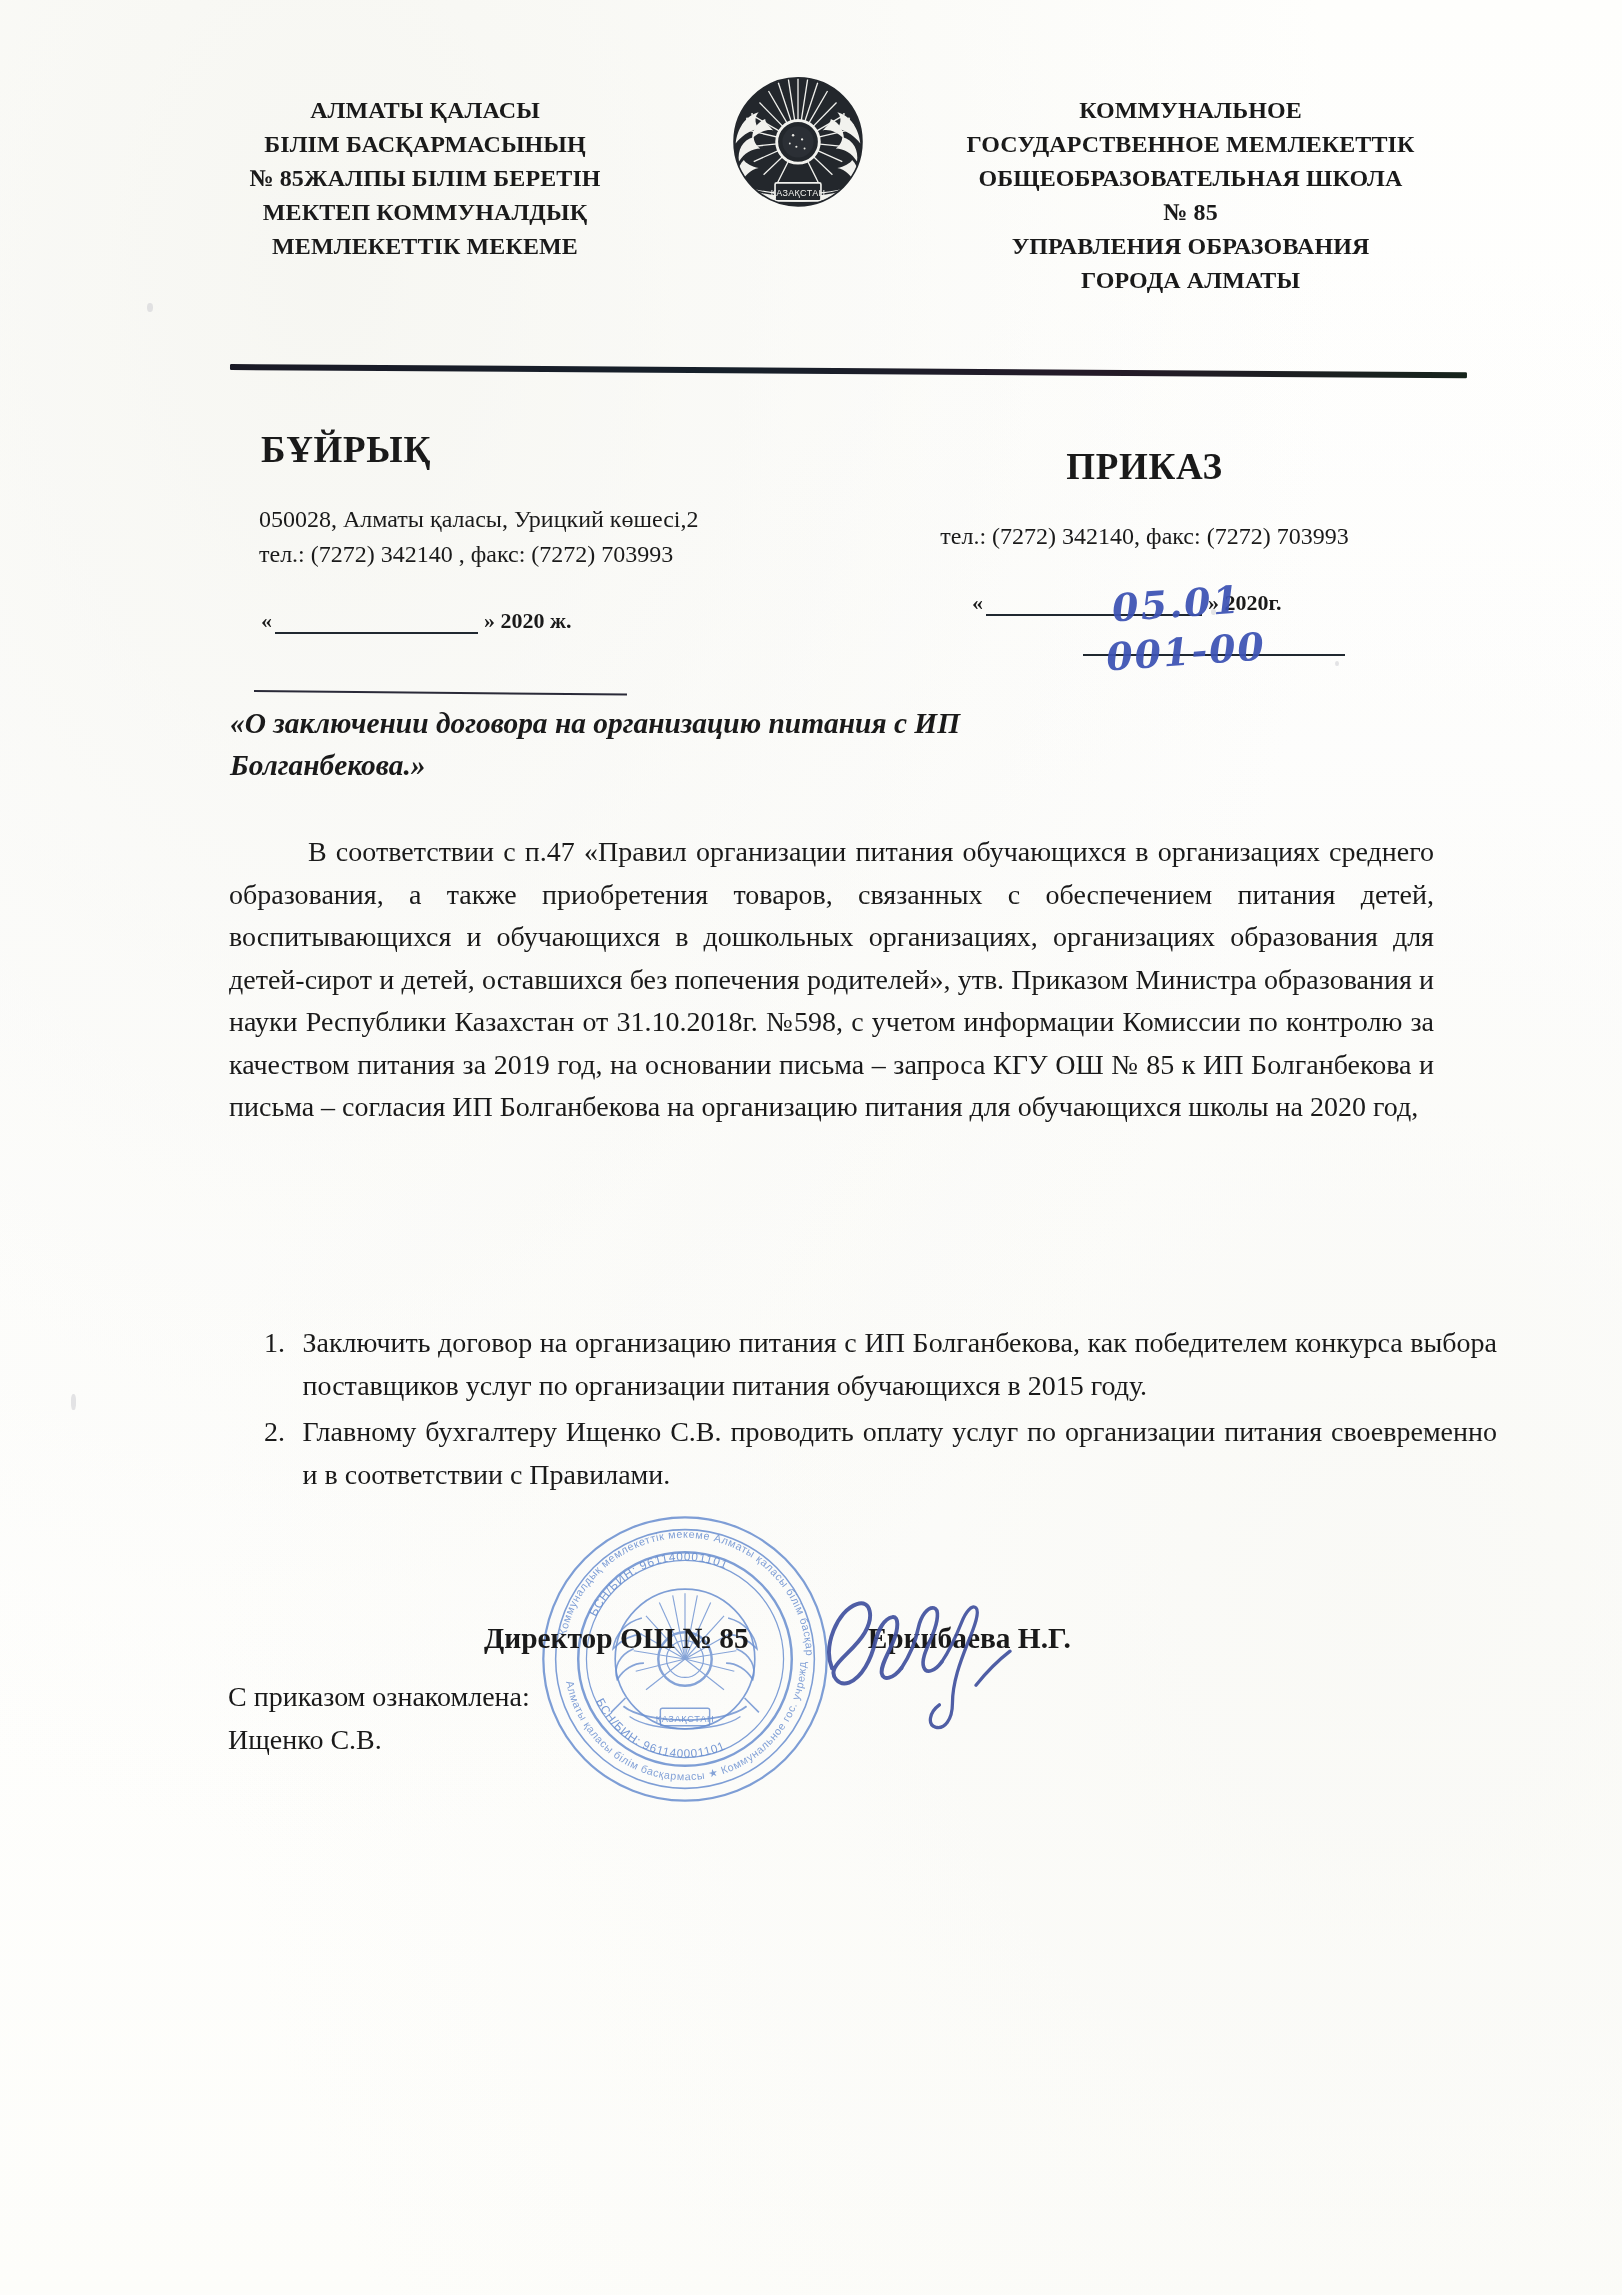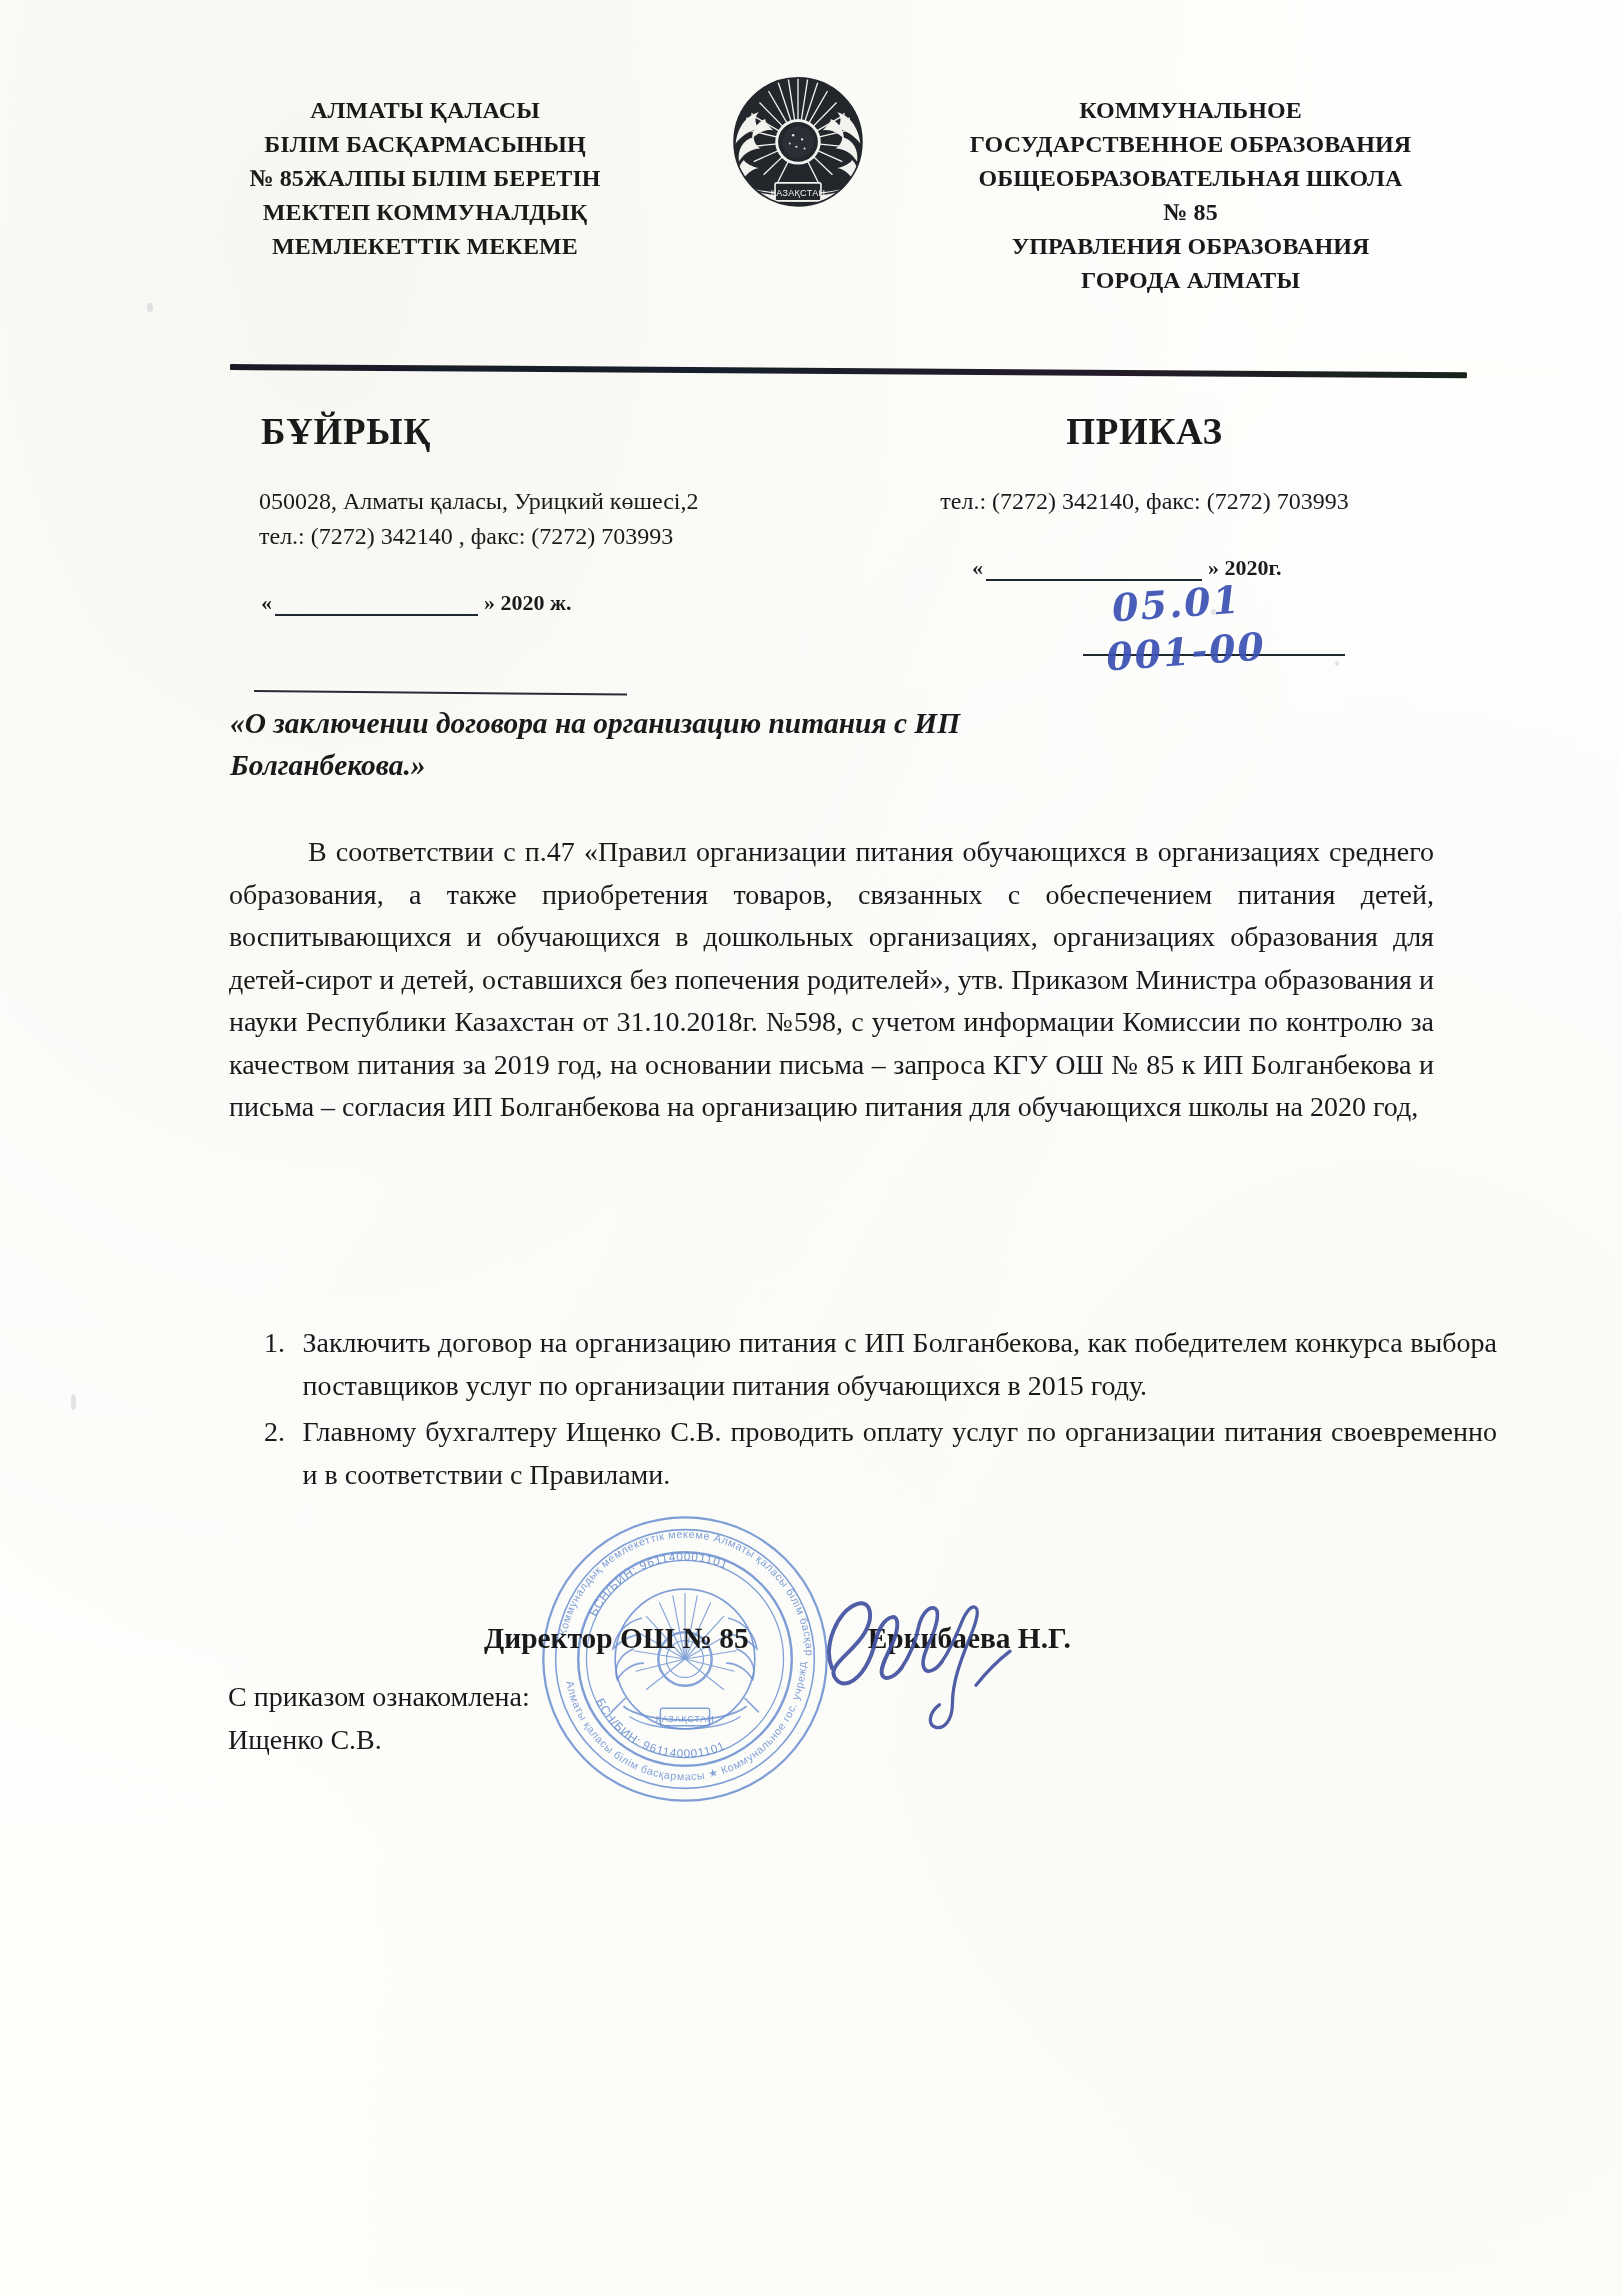--- a/index.html
+++ b/index.html
@@ -65,25 +65,26 @@
     height: 5.9px;
     background: linear-gradient(90deg, #1a1a26 0%, #16202a 40%, #251a28 70%, #16241c 100%);
     transform: rotate(0.38deg);
     transform-origin: left center;
     border-radius: 1.3px;
   }
 
   
   .order-row {
     position: absolute;
-    top: 410px;
+    top: 428px;
     left: 196px;
     width: 1243px;
     display: flex;
     justify-content: space-between;
+    align-items: center;
   }
   .order-col { width: 589px; }
   .order-col.right { text-align: center; }
   .order-word {
     font-size: 37px;
     font-weight: bold;
     letter-spacing: 0.7px;
   }
   .order-word.kk { padding-left: 65px; }
   .addr {
@@ -344,21 +345,21 @@
 
           <path d="M34 166 l4 6 7 1 -5 5 1 7 -7 -3 -7 3 1 -7 -5 -5 7 -1 Z" fill="#23272c"></path>
           <path d="M166 166 l4 6 7 1 -5 5 1 7 -7 -3 -7 3 1 -7 -5 -5 7 -1 Z" fill="#23272c"></path>
         </g>
         <circle cx="100" cy="98" r="78" fill="none" stroke="#23272c" stroke-width="2"></circle>
       </svg>
     </div>
 
     <div class="lh-block lh-ru">
       <div class="lh-line">КОММУНАЛЬНОЕ</div>
-      <div class="lh-line">ГОСУДАРСТВЕННОЕ ОБРАЗОВАНИЯ</div>
+      <div class="lh-line">ГОСУДАРСТВЕННОЕ МЕМЛЕКЕТТІК</div>
       <div class="lh-line">ОБЩЕОБРАЗОВАТЕЛЬНАЯ ШКОЛА</div>
       <div class="lh-line">№ 85</div>
       <div class="lh-line">УПРАВЛЕНИЯ ОБРАЗОВАНИЯ</div>
       <div class="lh-line">ГОРОДА АЛМАТЫ</div>
     </div>
   </div>
 
   <div class="top-rule"></div>
 
   <div class="order-row">

